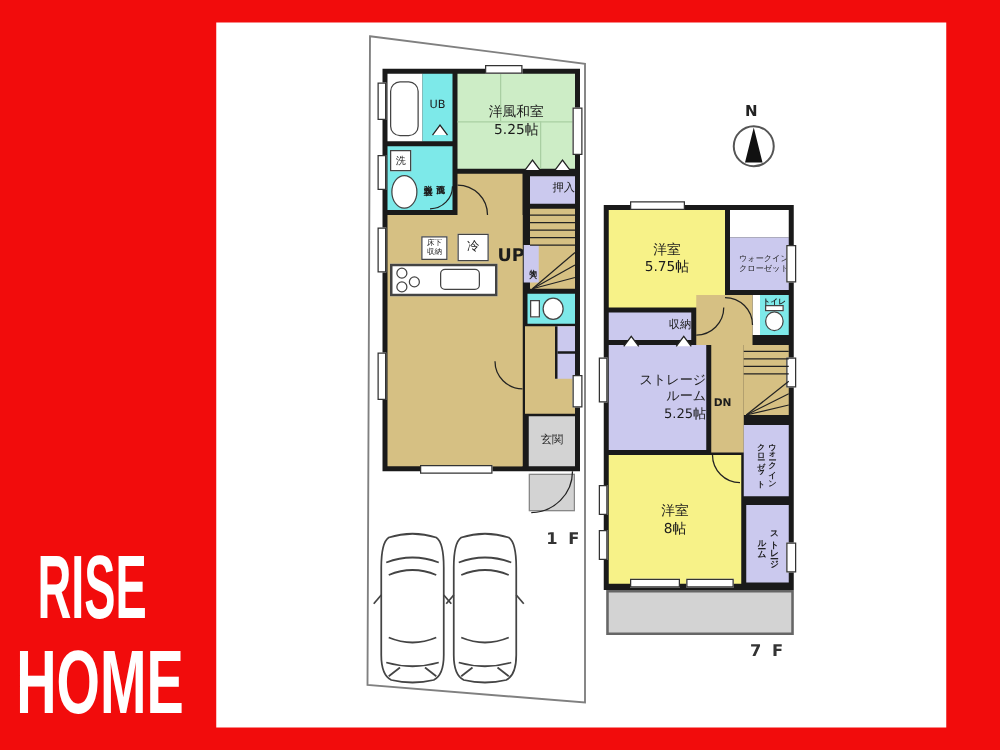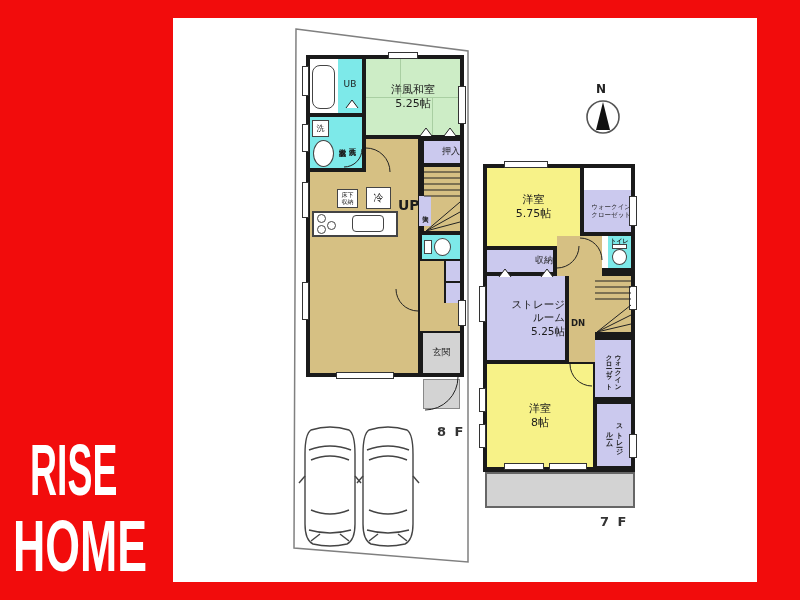--- a/index.html
+++ b/index.html
@@ -137,21 +137,21 @@
 
   <div class="abs win" style="left:388px;top:52px;width:30px;height:7px;"></div>
   <div class="abs win" style="left:458px;top:86px;width:8px;height:38px;"></div>
   <div class="abs win" style="left:302px;top:66px;width:7px;height:30px;"></div>
   <div class="abs win" style="left:302px;top:124px;width:7px;height:28px;"></div>
   <div class="abs win" style="left:302px;top:182px;width:7px;height:36px;"></div>
   <div class="abs win" style="left:302px;top:282px;width:7px;height:38px;"></div>
   <div class="abs win" style="left:336px;top:372px;width:58px;height:7px;"></div>
   <div class="abs win" style="left:458px;top:300px;width:8px;height:26px;"></div>
 
-  <div class="abs floorlabel" style="left:437px;top:424px;">8 F</div>
+  <div class="abs floorlabel" style="left:437px;top:424px;">1 F</div>
 
   <div class="abs wallblock" style="left:483px;top:164px;width:152px;height:308px;"></div>
 
   <div class="abs room yellow" style="left:487px;top:168px;width:93px;height:78px;font-size:11px;">
     <span>洋室</span>
     <span>5.75帖</span>
   </div>
 
   <div class="abs whitefloor" style="left:584px;top:168px;width:47px;height:22px;"></div>
   <div class="abs room lav" style="left:584px;top:190px;width:47px;height:42px;font-size:6.5px;line-height:1.3;">

